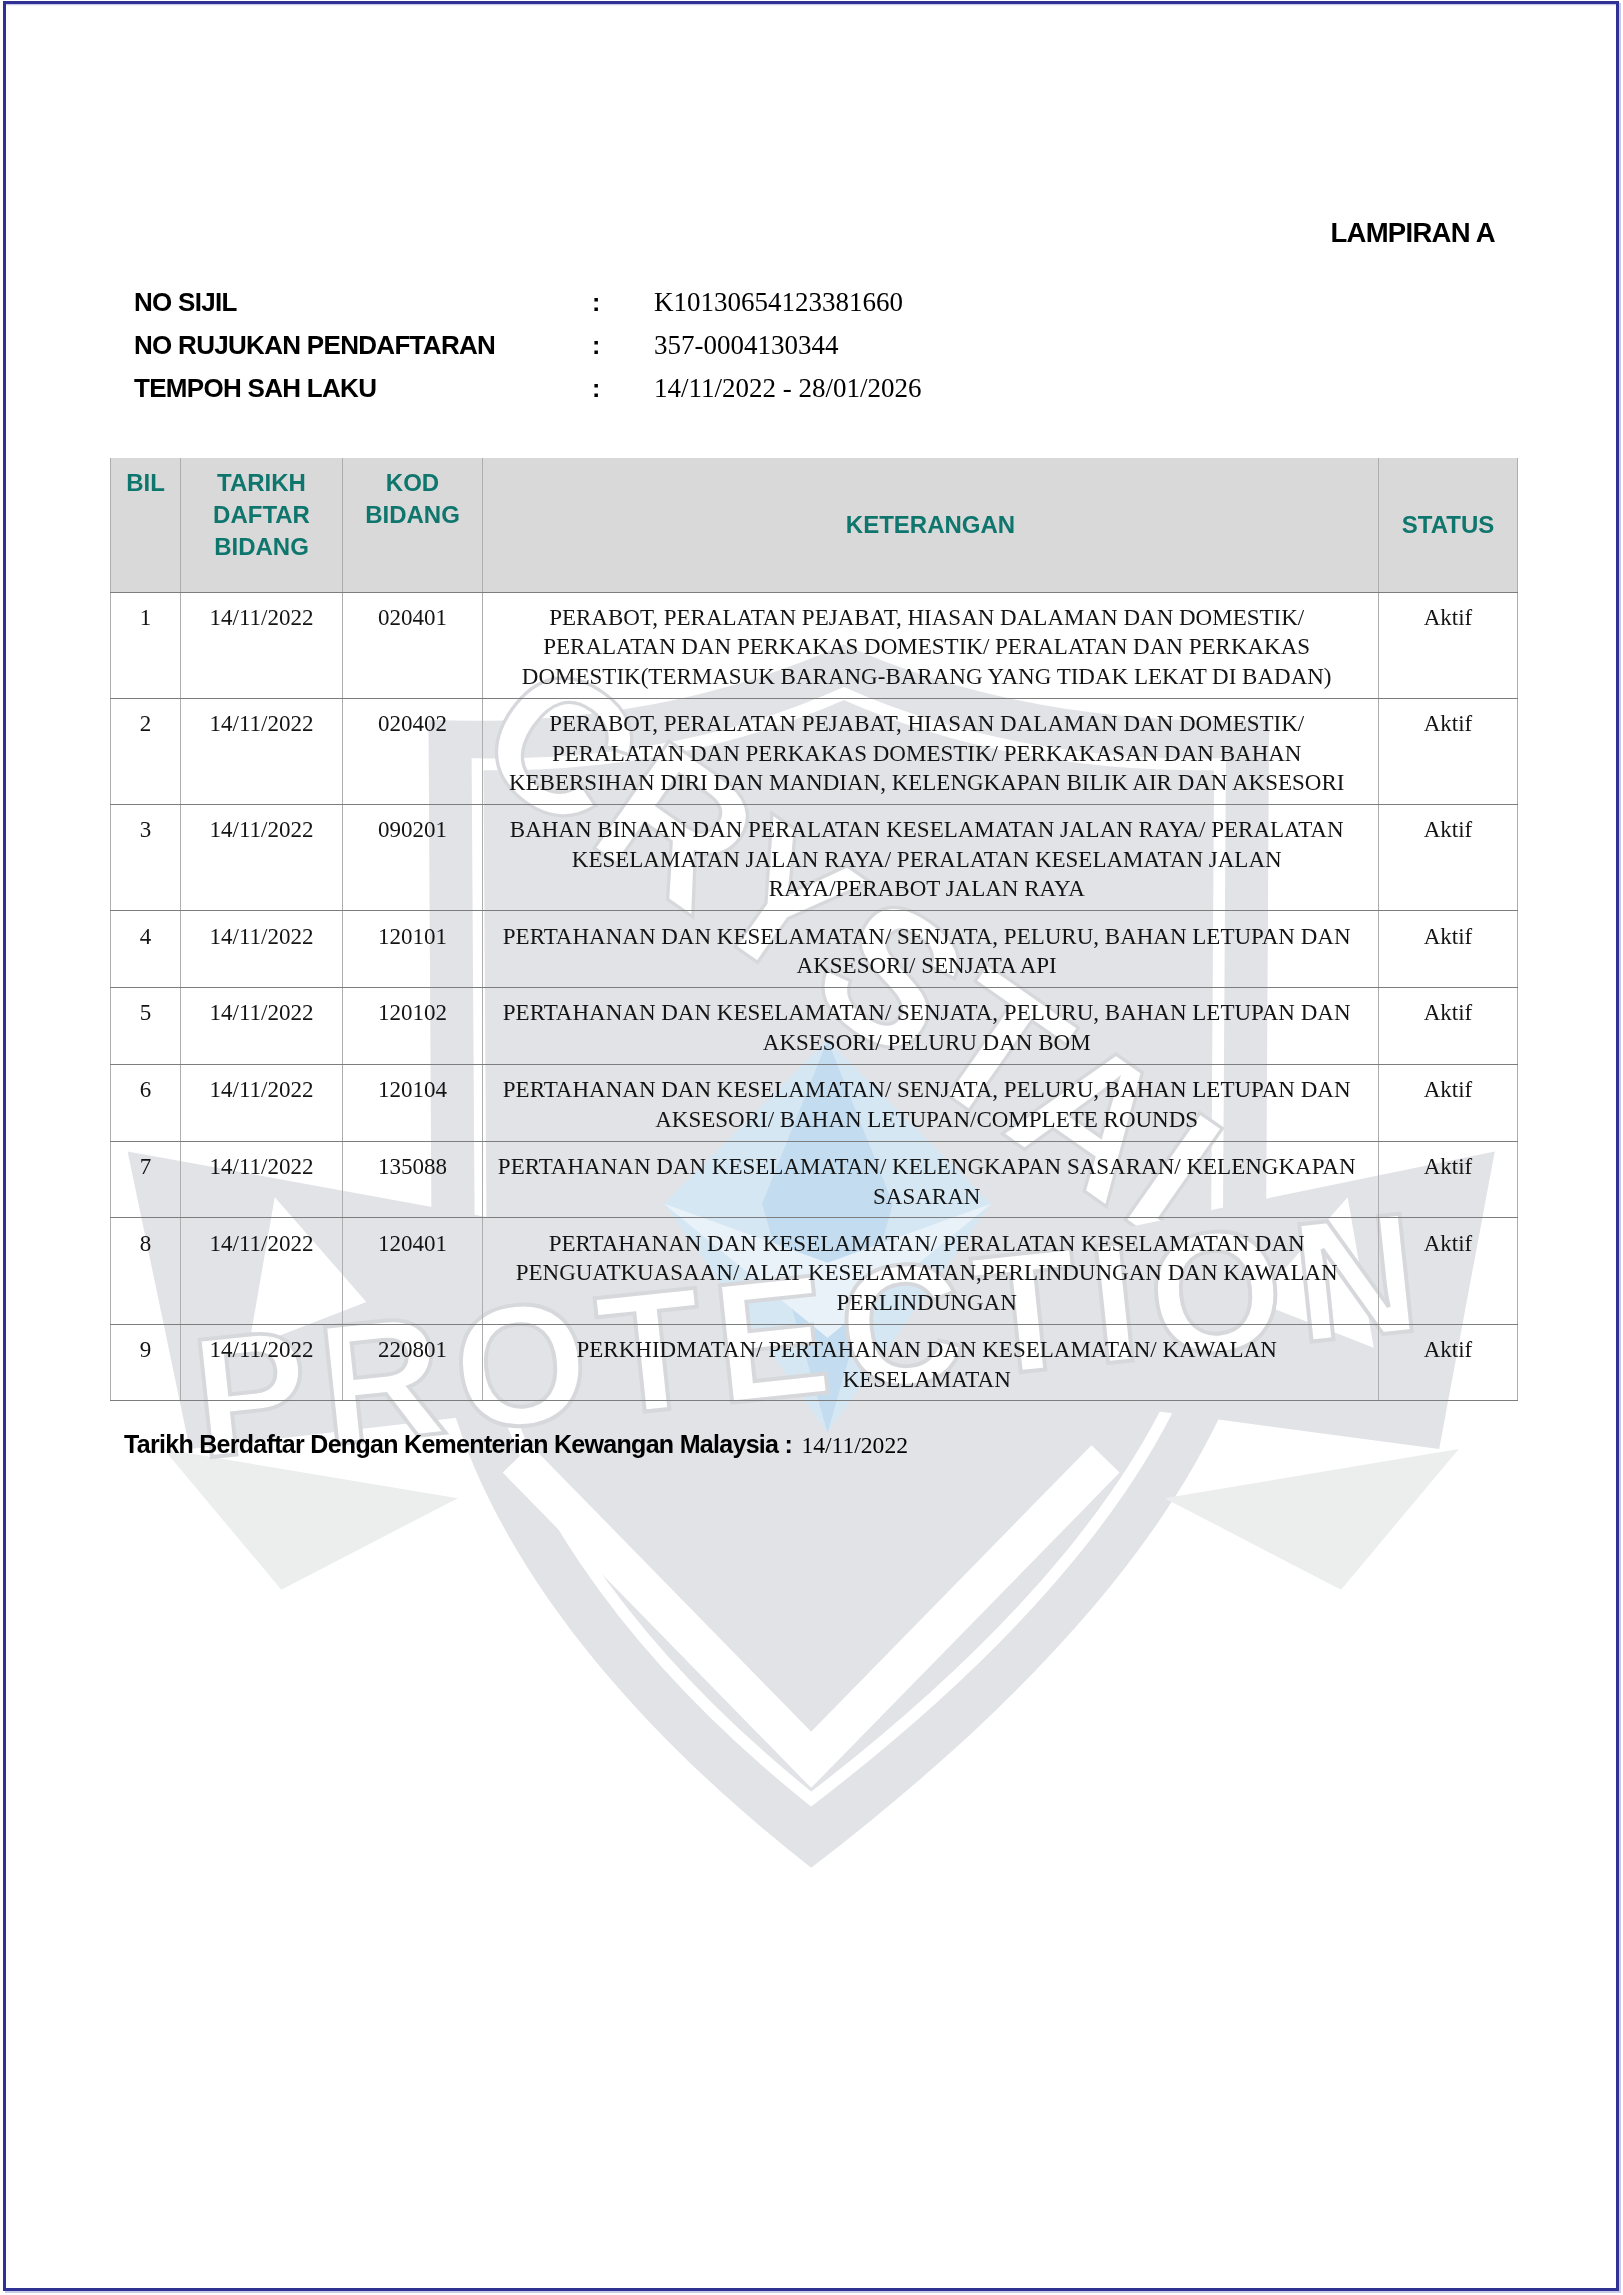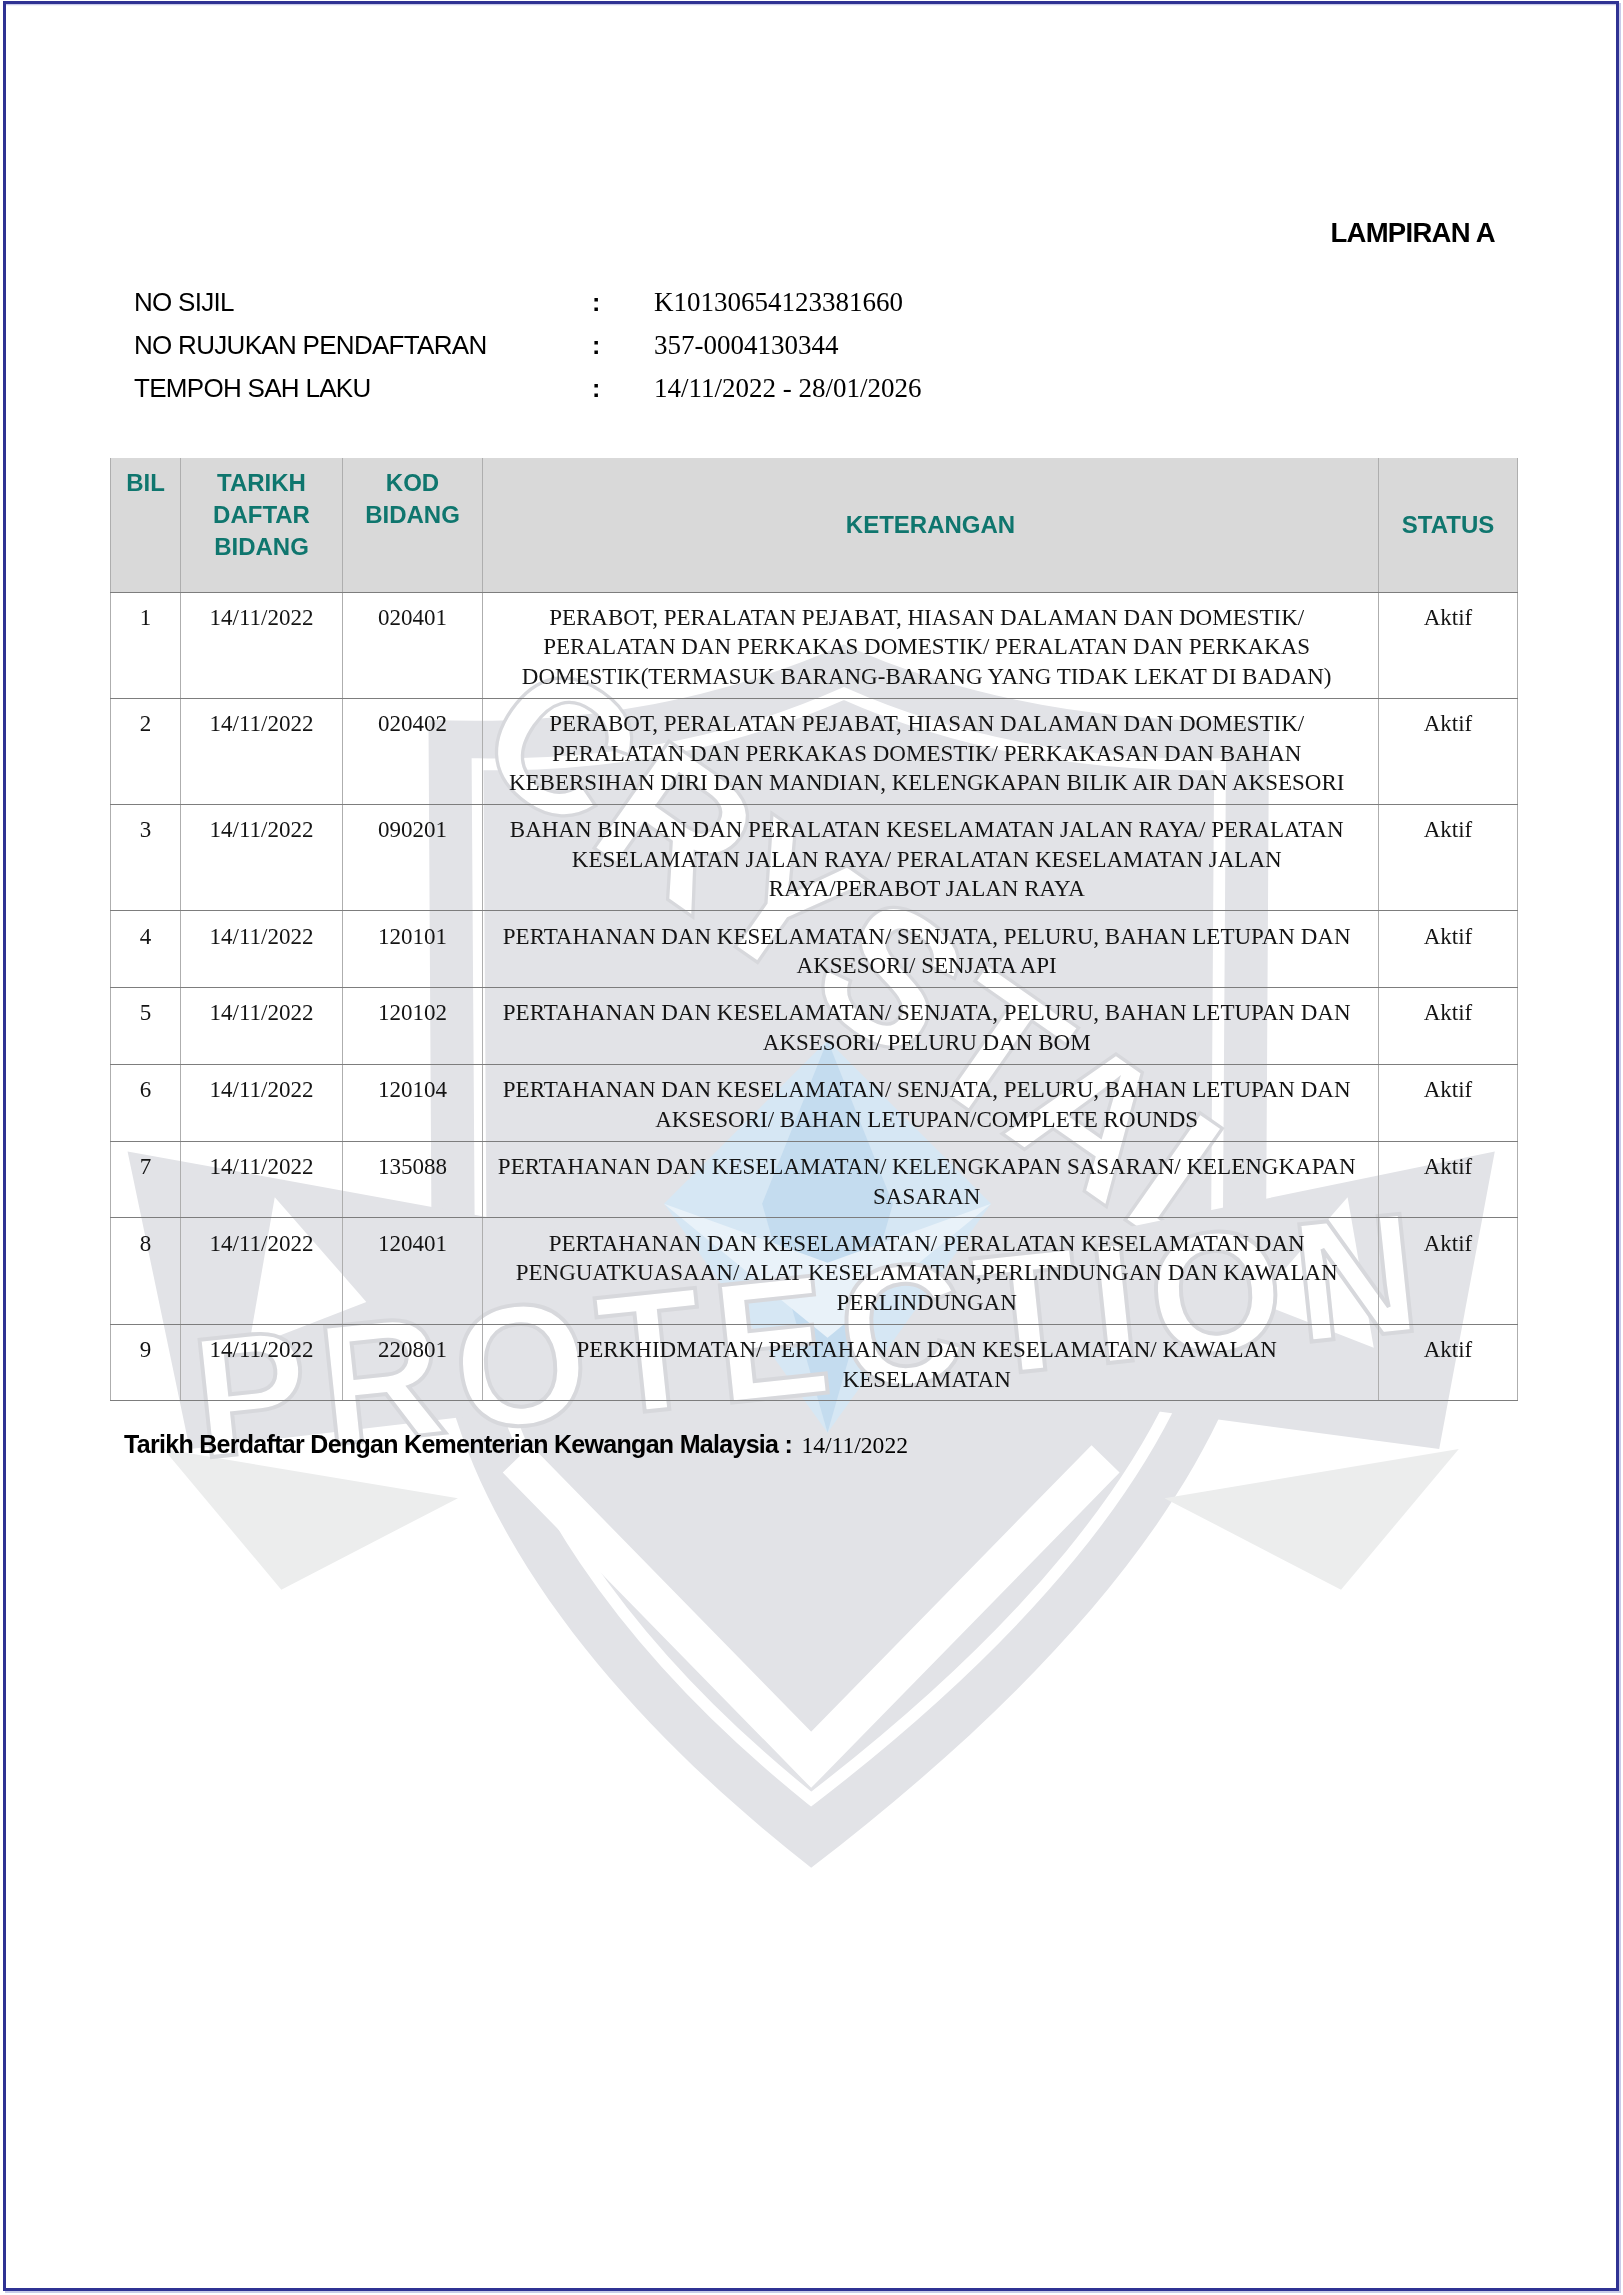--- a/index.html
+++ b/index.html
@@ -21,21 +21,21 @@
   
   .wm{position:absolute;left:0;top:0;width:1623px;height:2295px;z-index:0;}
   
   .content{position:absolute;left:0;top:0;width:1623px;height:2024px;z-index:1;}
   .annex{
     position:absolute;top:217px;right:128px;
     font-size:27.5px;font-weight:700;color:#000;letter-spacing:-0.7px;
   }
   .meta{position:absolute;left:134px;top:287px;width:1047px;}
   .meta-row{display:flex;align-items:baseline;height:43px;}
-  .meta-label{width:458px;font-size:26px;font-weight:400;color:#000;letter-spacing:-0.7px;}
+  .meta-label{width:458px;font-size:26px;font-weight:700;color:#000;letter-spacing:-0.7px;}
   .meta-colon{width:22px;font-size:25px;font-weight:700;color:#000;}
   .meta-value{font-family:"Liberation Serif",serif;font-size:27px;color:#000;margin-left:40px;}
   
   table.bidang{
     position:absolute;left:110px;top:458px;width:1407px;
     border-collapse:collapse;table-layout:fixed;
   }
   table.bidang col.c-bil{width:70px;}
   table.bidang col.c-tarikh{width:162px;}
   table.bidang col.c-kod{width:140px;}

